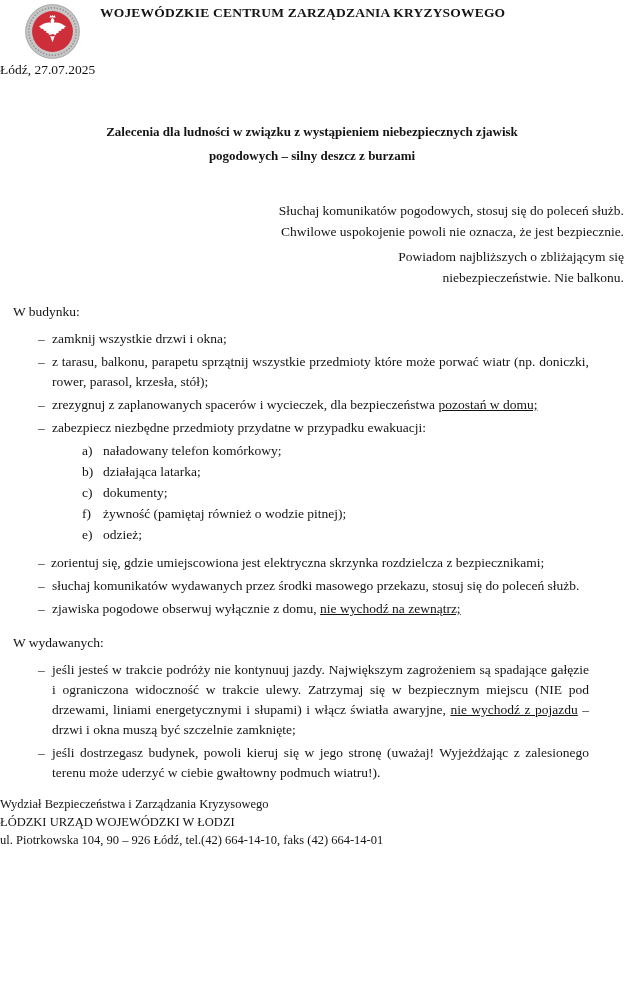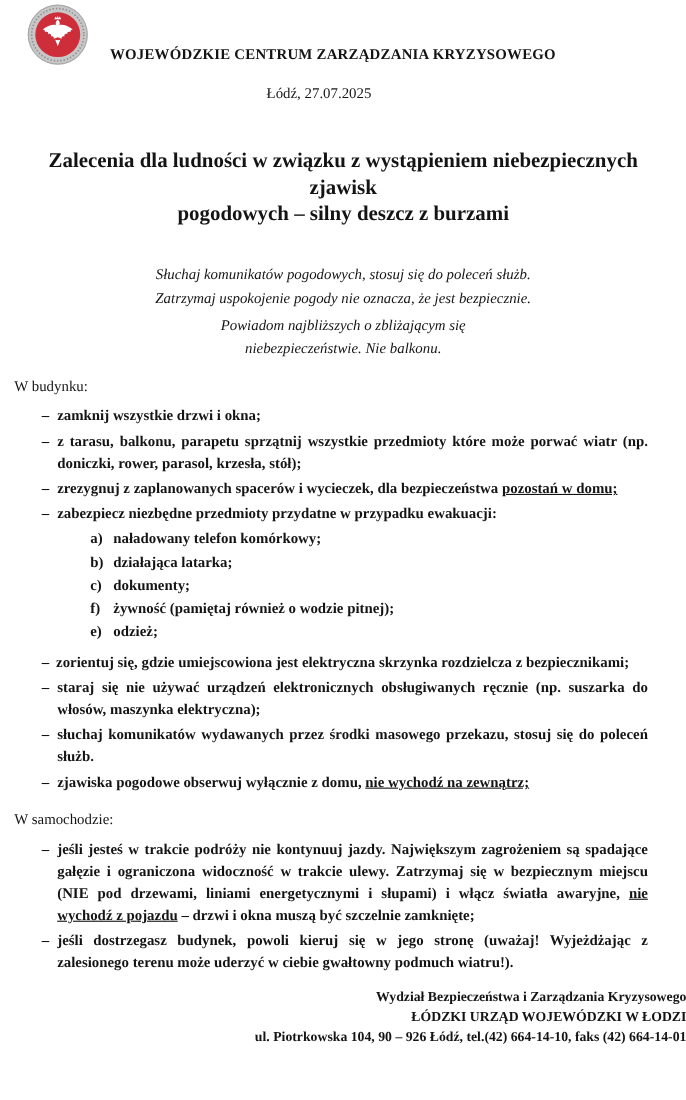--- a/index.html
+++ b/index.html
@@ -1,39 +1,39 @@
 <!DOCTYPE html>
 <html lang="pl"><head>
 <meta charset="utf-8">
 <style>
   html,body{margin:0;padding:0;}
   body{
     width:624px;height:1000px;overflow:hidden;background:#ffffff;color:#141414;
     font-family:"Liberation Serif", serif;font-size:13.5px;line-height:20px;
   }
   .page{width:624px;height:1000px;position:relative;}
-  .header{display:flex;align-items:flex-end;padding:3px 0 0 24px;height:57px;}
+  .header{display:flex;align-items:flex-start;padding:3px 0 0 24px;height:57px;}
   .crest{width:57px;height:57px;flex:0 0 57px;}
   .org{margin-left:19px;font-weight:bold;font-size:13.5px;letter-spacing:.2px;}
-  .dateline{margin-top:15px;text-align:center;padding-right:44px;}
-  .title{margin:40px 20px 0;text-align:center;font-weight:bold;font-size:19px;line-height:24px;}
-  .intro{text-align:center;line-height:21px;font-style:italic;}
+  .dateline{text-align:left;padding-right:44px;}
+  .title{margin:40px 20px 0;text-align:center;font-weight:bold;font-size:13px;line-height:24px;}
+  .intro{text-align:right;line-height:21px;}
   .intro.p1{margin:32px 0 0;}
   .intro.p2{margin:4px 0 0;}
   .section-heading{font-weight:normal;margin:14px 0 7px 13px;}
-  .list{margin:0 35px 0 38px;font-weight:bold;}
+  .list{margin:0 35px 0 38px;}
   .bullet-item{padding-left:14px;text-indent:-14px;margin-bottom:3px;}
   .bullet-item .marker{display:inline-block;width:14px;text-indent:0;}
   .sub-item{padding-left:65px;text-indent:-21px;margin-bottom:1px;}
   .sub-item .marker{display:inline-block;width:21px;text-indent:0;}
   .justify{text-align:justify;}
   .nohang{padding-left:0;text-indent:0;margin-top:8px;}
   .nohang .marker{width:13px;}
   .u{text-decoration:underline;margin-top:32px;}
-  .footer{margin-top:12px;text-align:right;font-size:12.5px;line-height:18px;font-weight:bold;}
+  .footer{margin-top:12px;text-align:left;font-size:12.5px;line-height:18px;}
 </style>
 </head>
 <body>
 
 <div class="page">
 
   <div class="header">
     <div class="crest">
       <svg viewBox="0 0 60 60" width="57" height="57">
         <circle cx="30" cy="30" r="28.8" fill="#c7c7c7"></circle>
@@ -50,48 +50,47 @@
 
   <div class="dateline">Łódź, 27.07.2025</div>
 
   <div class="title">
     <span>Zalecenia dla ludności w związku z wystąpieniem niebezpiecznych zjawisk</span><br>
     <span>pogodowych – silny deszcz z burzami</span>
   </div>
 
   <div class="intro p1">
     <span>Słuchaj komunikatów pogodowych, stosuj się do poleceń służb.</span><br>
-    <span>Zatrzymaj uspokojenie pogody nie oznacza, że jest bezpiecznie.</span>
+    <span>Chwilowe uspokojenie powoli nie oznacza, że jest bezpiecznie.</span>
   </div>
   <div class="intro p2">
     <span>Powiadom najbliższych o zbliżającym się</span><br>
     <span>niebezpieczeństwie. Nie balkonu.</span>
   </div>
 
   <div id="sections">
       <div class="section">
         <div class="section-heading">W budynku:</div>
         <div class="list">
           <div class="bullet-item"><span class="marker">–</span><span><span>zamknij wszystkie drzwi i okna;</span></span></div>
           <div class="bullet-item justify"><span class="marker">–</span><span><span>z tarasu, balkonu, parapetu sprzątnij wszystkie przedmioty które może porwać wiatr (np. doniczki, rower, parasol, krzesła, stół);</span></span></div>
           <div class="bullet-item"><span class="marker">–</span><span><span>zrezygnuj z zaplanowanych spacerów i wycieczek, dla bezpieczeństwa </span><span class="u">pozostań w domu;</span></span></div>
           <div class="bullet-item"><span class="marker">–</span><span><span>zabezpiecz niezbędne przedmioty przydatne w przypadku ewakuacji:</span></span></div>
           <div class="sub-item"><span class="marker">a)</span><span><span>naładowany telefon komórkowy;</span></span></div>
           <div class="sub-item"><span class="marker">b)</span><span><span>działająca latarka;</span></span></div>
           <div class="sub-item"><span class="marker">c)</span><span><span>dokumenty;</span></span></div>
           <div class="sub-item"><span class="marker">f)</span><span><span>żywność (pamiętaj również o wodzie pitnej);</span></span></div>
           <div class="sub-item"><span class="marker">e)</span><span><span>odzież;</span></span></div>
           <div class="bullet-item justify nohang"><span class="marker">–</span><span><span>zorientuj się, gdzie umiejscowiona jest elektryczna skrzynka rozdzielcza z bezpiecznikami;</span></span></div>
-          <div class="bullet-item justify"><span class="marker">–</span><span><span>staraj się nie używać urządzeń elektronicznych obsługiwanych ręcznie (np. suszarka do włosów, maszynka elektryczna);</span></span></div>
           <div class="bullet-item justify"><span class="marker">–</span><span><span>słuchaj komunikatów wydawanych przez środki masowego przekazu, stosuj się do poleceń służb.</span></span></div>
           <div class="bullet-item"><span class="marker">–</span><span><span>zjawiska pogodowe obserwuj wyłącznie z domu, </span><span class="u">nie wychodź na zewnątrz;</span></span></div>
         </div>
       </div>
       <div class="section">
-        <div class="section-heading">W samochodzie:</div>
+        <div class="section-heading">W wydawanych:</div>
         <div class="list">
           <div class="bullet-item justify"><span class="marker">–</span><span><span>jeśli jesteś w trakcie podróży nie kontynuuj jazdy. Największym zagrożeniem są spadające gałęzie i ograniczona widoczność w trakcie ulewy. Zatrzymaj się w bezpiecznym miejscu (NIE pod drzewami, liniami energetycznymi i słupami) i włącz światła awaryjne, </span><span class="u">nie wychodź z pojazdu</span><span> – drzwi i okna muszą być szczelnie zamknięte;</span></span></div>
           <div class="bullet-item justify"><span class="marker">–</span><span><span>jeśli dostrzegasz budynek, powoli kieruj się w jego stronę (uważaj! Wyjeżdżając z zalesionego terenu może uderzyć w ciebie gwałtowny podmuch wiatru!).</span></span></div>
         </div>
       </div>
     </div>
 
   <div class="footer">
     <div>Wydział Bezpieczeństwa i Zarządzania Kryzysowego</div>
     <div>ŁÓDZKI URZĄD WOJEWÓDZKI W ŁODZI</div>

